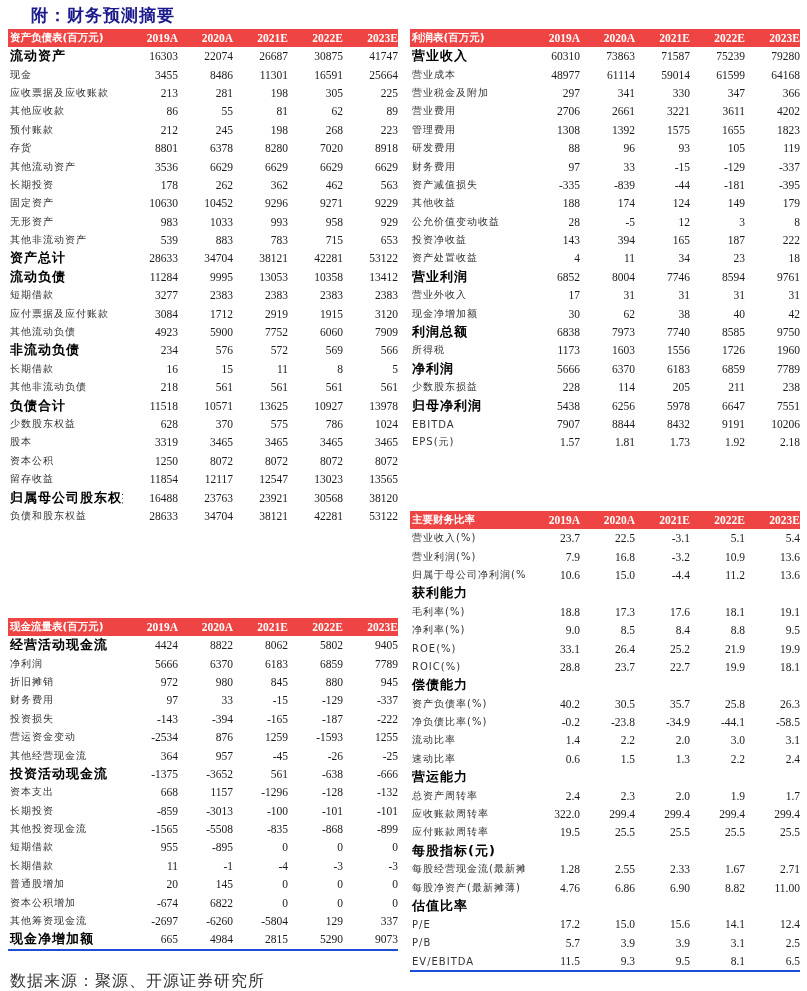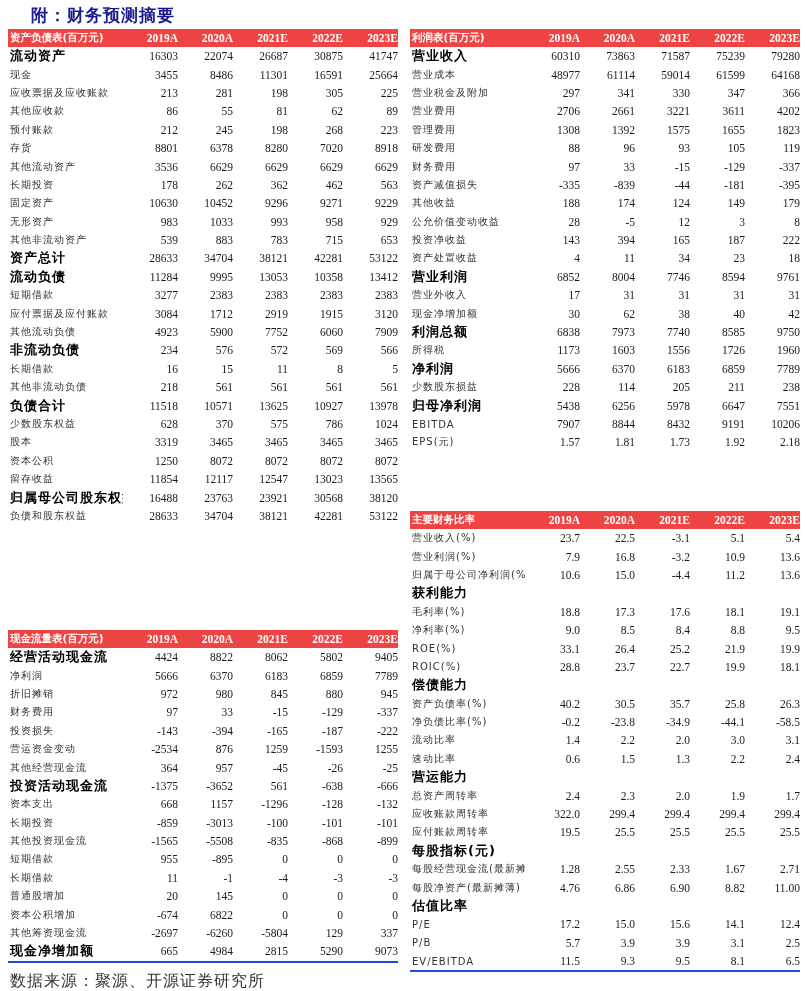--- a/index.html
+++ b/index.html
@@ -13,21 +13,21 @@
   .tbl thead th.lbl { text-align: left; padding-left: 2px; font-family: "DejaVu Sans", sans-serif; font-size: 10.5px; }
   .tbl td.lbl { text-align: left; padding-left: 2px; font-family: "DejaVu Sans", sans-serif; font-size: 10px; color: #333; letter-spacing: 1px; }
   .tbl td.num { text-align: right; }
   .tbl tr.bold td.lbl { font-weight: bold; color: #000; font-size: 13px; }
   .tbl col.c0 { width: 115px; }
   .tbl col.cn { width: 55px; }
   .tbl.bottom-line tbody tr:last-child td { border-bottom: 2px solid #1d4ed8; }
   #bs { left: 8px; top: 29px; }
   #is { left: 410px; top: 29px; }
   #rt { left: 410px; top: 471px; margin-top: 40px; }
-  #cf { left: 8px; top: 618px; margin-top: 12px; }
+  #cf { left: 8px; top: 618px; }
   .source { position: absolute; left: 10px; top: 971px; font-size: 16px; color: #333;
             font-family: "DejaVu Sans", sans-serif; letter-spacing: 1px; }
 </style>
 </head>
 <body>
 
 <div class="title">附：财务预测摘要</div>
 
 <table class="tbl" id="bs">
   <colgroup>

